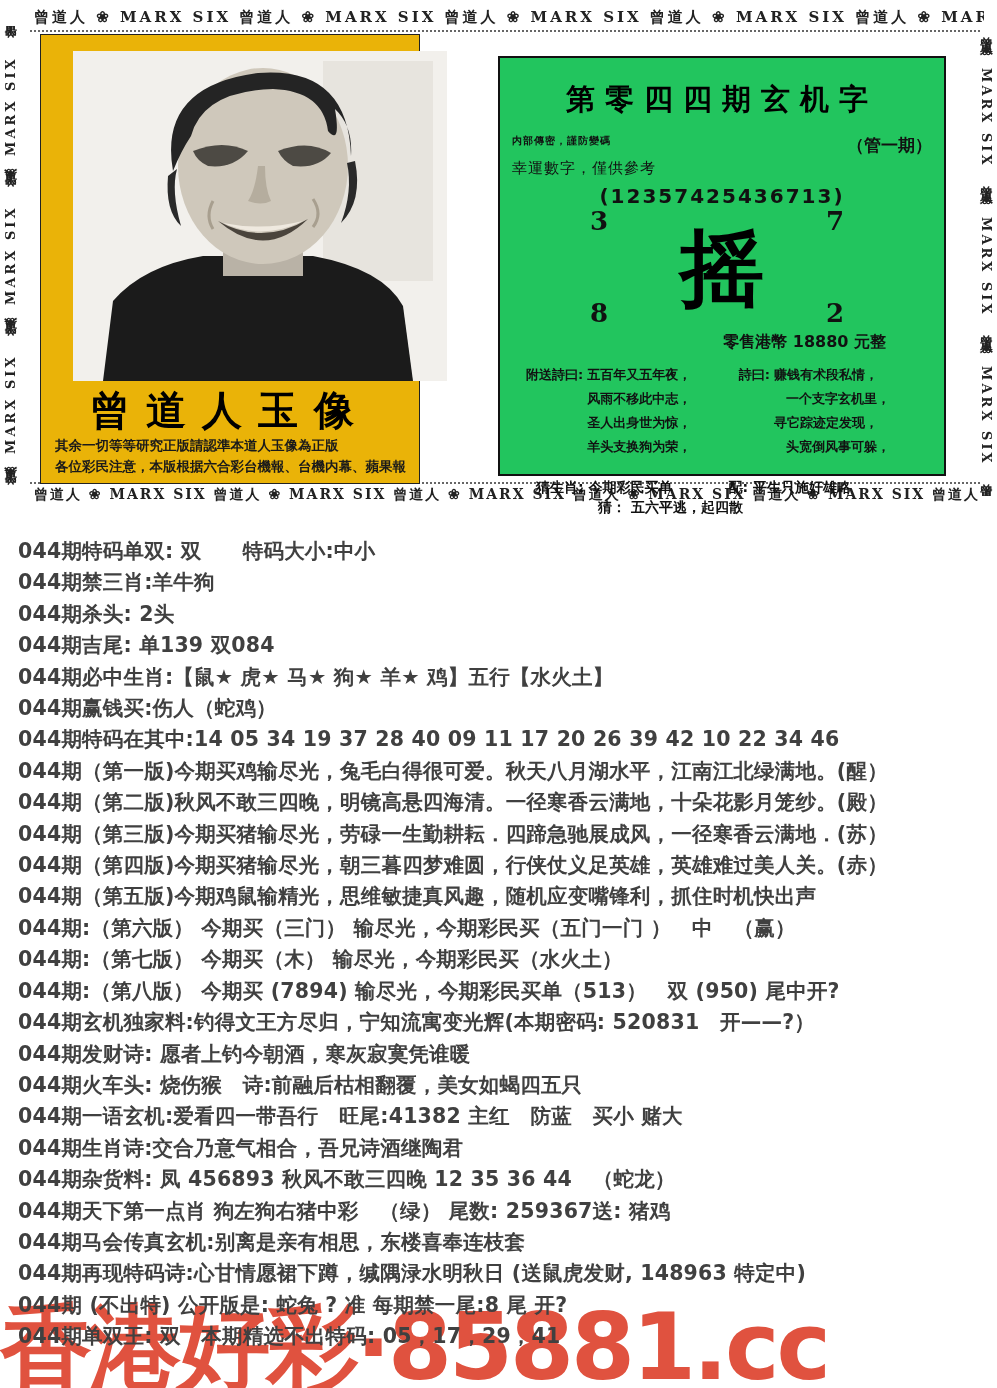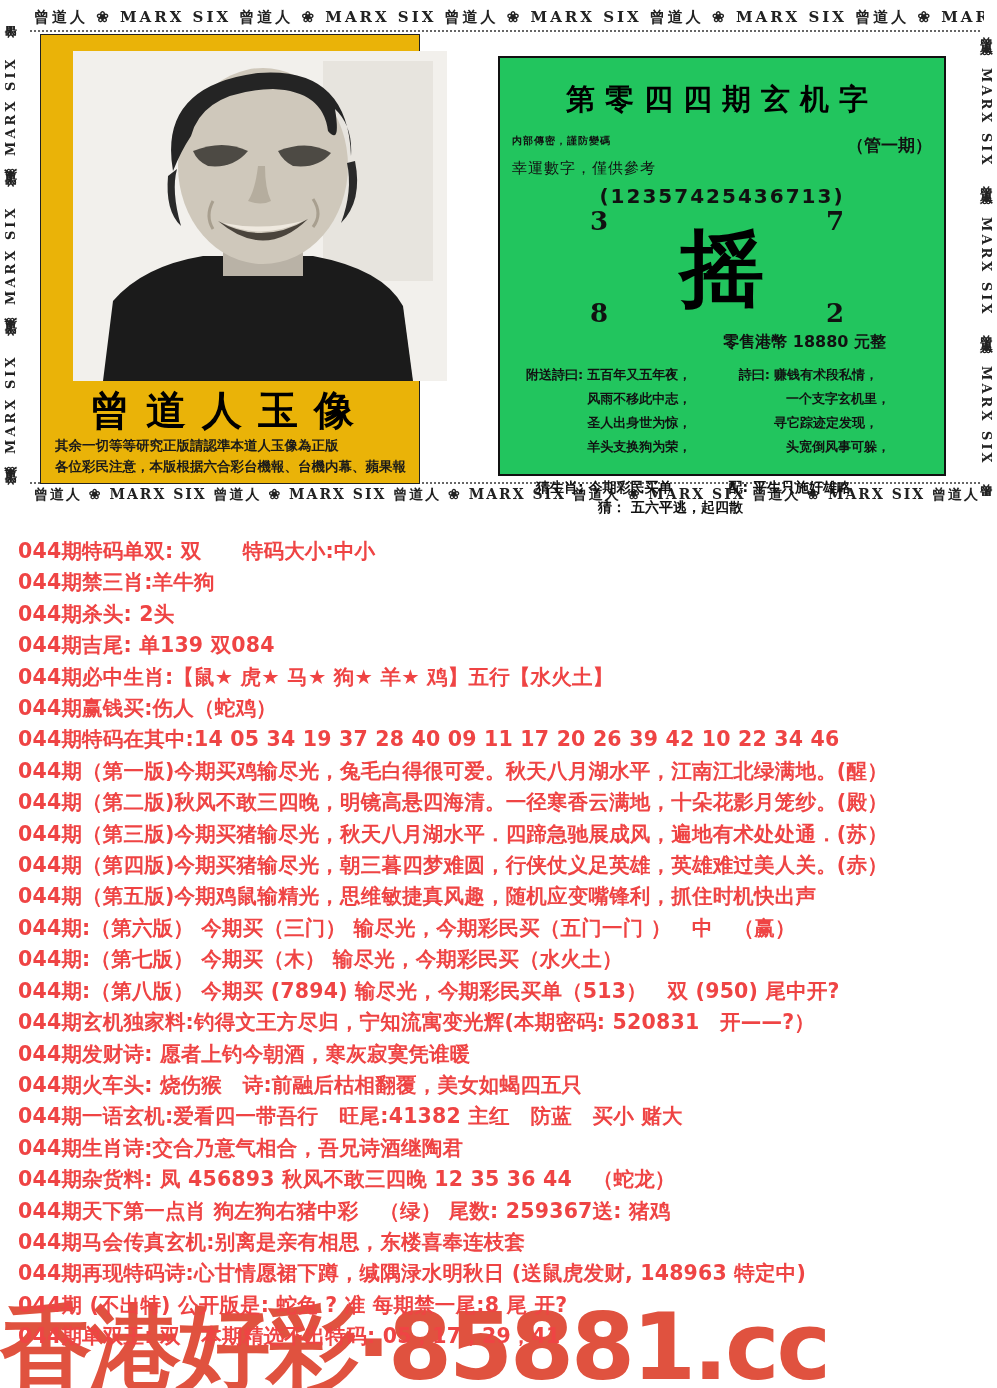--- a/index.html
+++ b/index.html
@@ -72,21 +72,21 @@
   .rb-poem-col.left{width:54%;padding-left:14px;box-sizing:border-box;}
   .rb-poem-col.right{width:46%;}
   .rb-poem-col.right .lines div:nth-child(even){padding-left:12px;}
   .rb-guess-row{display:flex;font-size:14px;font-weight:bold;margin-top:20px;padding-left:24px;}
   .rb-guess-row .gap{width:56px;}
   .rb-guess2{font-size:14px;font-weight:bold;margin-top:2px;padding-left:86px;}
 
   
   .body-lines{position:absolute;left:18px;top:536px;width:975px;z-index:2;}
   .body-line{
-    font-size:20.5px;font-weight:600;line-height:31.4px;color:#ef4444;
+    font-size:20.5px;font-weight:600;line-height:31.4px;color:#404040;
     white-space:nowrap;letter-spacing:0.2px;
   }
 
   
   .watermark{
     position:absolute;left:0px;top:1286px;z-index:1;
     font-size:92px;font-weight:bold;letter-spacing:-3px;
     color:#e0523f;white-space:nowrap;
     font-family:"DejaVu Sans","Liberation Sans",sans-serif;
   }
@@ -192,21 +192,21 @@
 <div class="body-lines">
   <div class="body-line">044期特码单双: 双　　特码大小:中小</div>
   <div class="body-line">044期禁三肖:羊牛狗</div>
   <div class="body-line">044期杀头: 2头</div>
   <div class="body-line">044期吉尾: 单139 双084</div>
   <div class="body-line">044期必中生肖:【鼠★ 虎★ 马★ 狗★ 羊★ 鸡】五行【水火土】</div>
   <div class="body-line">044期赢钱买:伤人（蛇鸡）</div>
   <div class="body-line">044期特码在其中:14 05 34 19 37 28 40 09 11 17 20 26 39 42 10 22 34 46</div>
   <div class="body-line">044期（第一版)今期买鸡输尽光，兔毛白得很可爱。秋天八月湖水平，江南江北绿满地。(醒）</div>
   <div class="body-line">044期（第二版)秋风不敢三四晚，明镜高悬四海清。一径寒香云满地，十朵花影月笼纱。(殿）</div>
-  <div class="body-line">044期（第三版)今期买猪输尽光，秋天八月湖水平．四蹄急驰展成风，遍地有术处处通．(苏）</div>
+  <div class="body-line">044期（第三版)今期买猪输尽光，劳碌一生勤耕耘．四蹄急驰展成风，一径寒香云满地．(苏）</div>
   <div class="body-line">044期（第四版)今期买猪输尽光，朝三暮四梦难圆，行侠仗义足英雄，英雄难过美人关。(赤）</div>
   <div class="body-line">044期（第五版)今期鸡鼠输精光，思维敏捷真风趣，随机应变嘴锋利，抓住时机快出声</div>
   <div class="body-line">044期:（第六版） 今期买（三门） 输尽光，今期彩民买（五门一门 ）　中　（赢）</div>
   <div class="body-line">044期:（第七版） 今期买（木） 输尽光，今期彩民买（水火土）</div>
   <div class="body-line">044期:（第八版） 今期买 (7894) 输尽光，今期彩民买单（513）　双 (950) 尾中开?</div>
   <div class="body-line">044期玄机独家料:钓得文王方尽归，宁知流寓变光辉(本期密码: 520831　开——?）</div>
   <div class="body-line">044期发财诗: 愿者上钓今朝酒，寒灰寂寞凭谁暖</div>
   <div class="body-line">044期火车头: 烧伤猴　诗:前融后枯相翻覆，美女如蝎四五只</div>
   <div class="body-line">044期一语玄机:爱看四一带吾行　旺尾:41382 主红　防蓝　买小 赌大</div>
   <div class="body-line">044期生肖诗:交合乃意气相合，吾兄诗酒继陶君</div>

